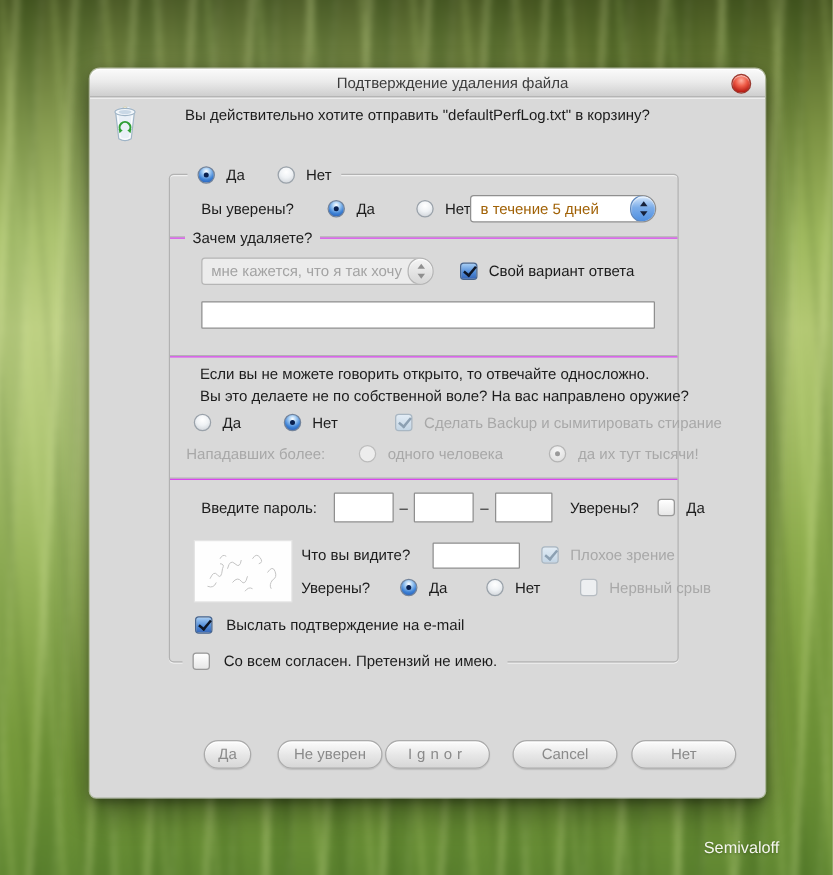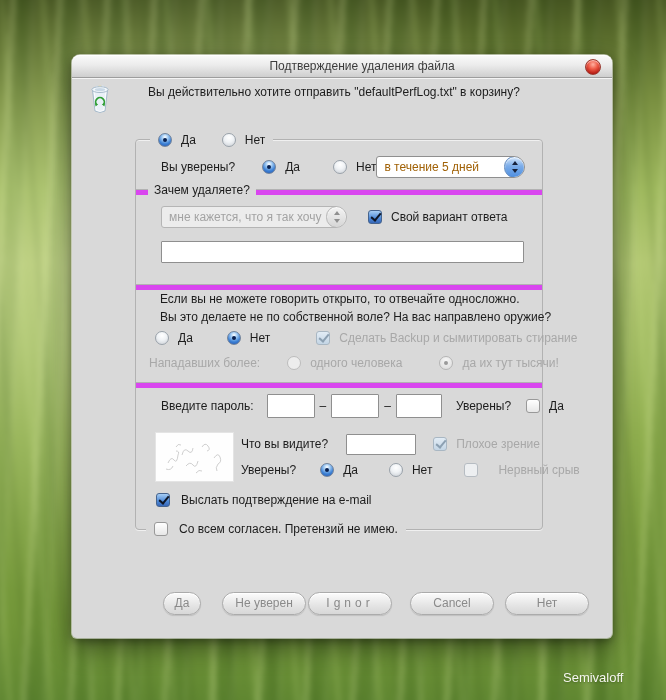--- a/index.html
+++ b/index.html
@@ -72,21 +72,21 @@
     border-left:3.5px solid transparent;border-right:3.5px solid transparent;border-top:4.5px solid #16213a;}
   .combo.cmbdis{background:#ececec;color:#a3a3a3;border-color:#b5b5b5;}
   .combo.cmbdis .cap{background:linear-gradient(#f4f4f4,#d6d6d6);border-color:#b5b5b5;}
   .combo.cmbdis .cap::before{border-bottom-color:#8f8f8f;}
   .combo.cmbdis .cap::after{border-top-color:#8f8f8f;}
   .ti{background:#fff;border:1px solid #8f8f8f;box-sizing:border-box;font:inherit;padding:0 4px;border-radius:1px;}
   
   .gb{position:absolute;left:63px;top:84px;width:406px;height:389px;
     border:1px solid #b2b2b2;border-radius:4px;box-shadow:inset 0 1px 0 rgba(255,255,255,.6), 0 1px 0 rgba(255,255,255,.6);}
   .legend{position:absolute;background:#d9d9d9;display:flex;align-items:center;height:16px;padding:0 8px;}
-  .divider{position:absolute;left:0;right:0;border-top:1px solid #b2b2b2;border-bottom:5px solid #d946ef;}
+  .divider{position:absolute;left:0;right:0;border-top:1px solid #b2b2b2;border-bottom:1px solid #d946ef;}
   .seplabel{position:absolute;top:-8px;left:12px;background:#d9d9d9;padding:0 6px;height:16px;line-height:16px;}
   .row{position:absolute;display:flex;align-items:center;}
   
   .btn{position:absolute;top:537px;height:23px;box-sizing:border-box;border-radius:12px;
     background:linear-gradient(#fcfcfc,#e6e6e6 55%,#d7d7d7);border:1px solid #ababab;
     box-shadow:inset 0 1px 0 #fff, 0 1px 1px rgba(0,0,0,.12);
     color:#8a8a8a;font-size:12px;text-align:center;line-height:21px;cursor:pointer;white-space:nowrap;}
   .btn.sp{letter-spacing:4px;}
   .captcha{position:absolute;background:#fefefe;box-shadow:0 0 0 1px #e4e4e4;}
   .watermark{position:absolute;left:563px;top:670px;color:#f6f6f0;font-size:13px;text-shadow:0 1px 2px rgba(20,40,5,.35);}
@@ -214,21 +214,21 @@
       <span class="lbl dis" style="margin-left:9px">Плохое зрение</span>
     </div>
 
     <div class="row" style="left:105px;top:322px;height:16px;right:14px">
       <span class="lbl">Уверены?</span>
       <span class="radio sel" style="margin-left:24px"></span>
       <span class="lbl" style="margin-left:9px">Да</span>
       <span class="radio" style="margin-left:31px"></span>
       <span class="lbl" style="margin-left:9px">Нет</span>
       <span class="cb cdis" style="margin-left:32px"></span>
-      <span class="lbl dis" style="margin-left:20px">Нервный срыв</span>
+      <span class="lbl dis" style="margin-left:9px">Нервный срыв</span>
     </div>
 
     <div class="row" style="left:20px;top:352px;height:16px">
       <span class="cb checked"></span>
       <span class="lbl" style="margin-left:11px">Выслать подтверждение на e-mail</span>
     </div>
 
     <div class="legend" style="bottom:-8px;left:10px">
       <span class="cb"></span>
       <span class="lbl" style="margin-left:11px">Со всем согласен. Претензий не имею.</span>

